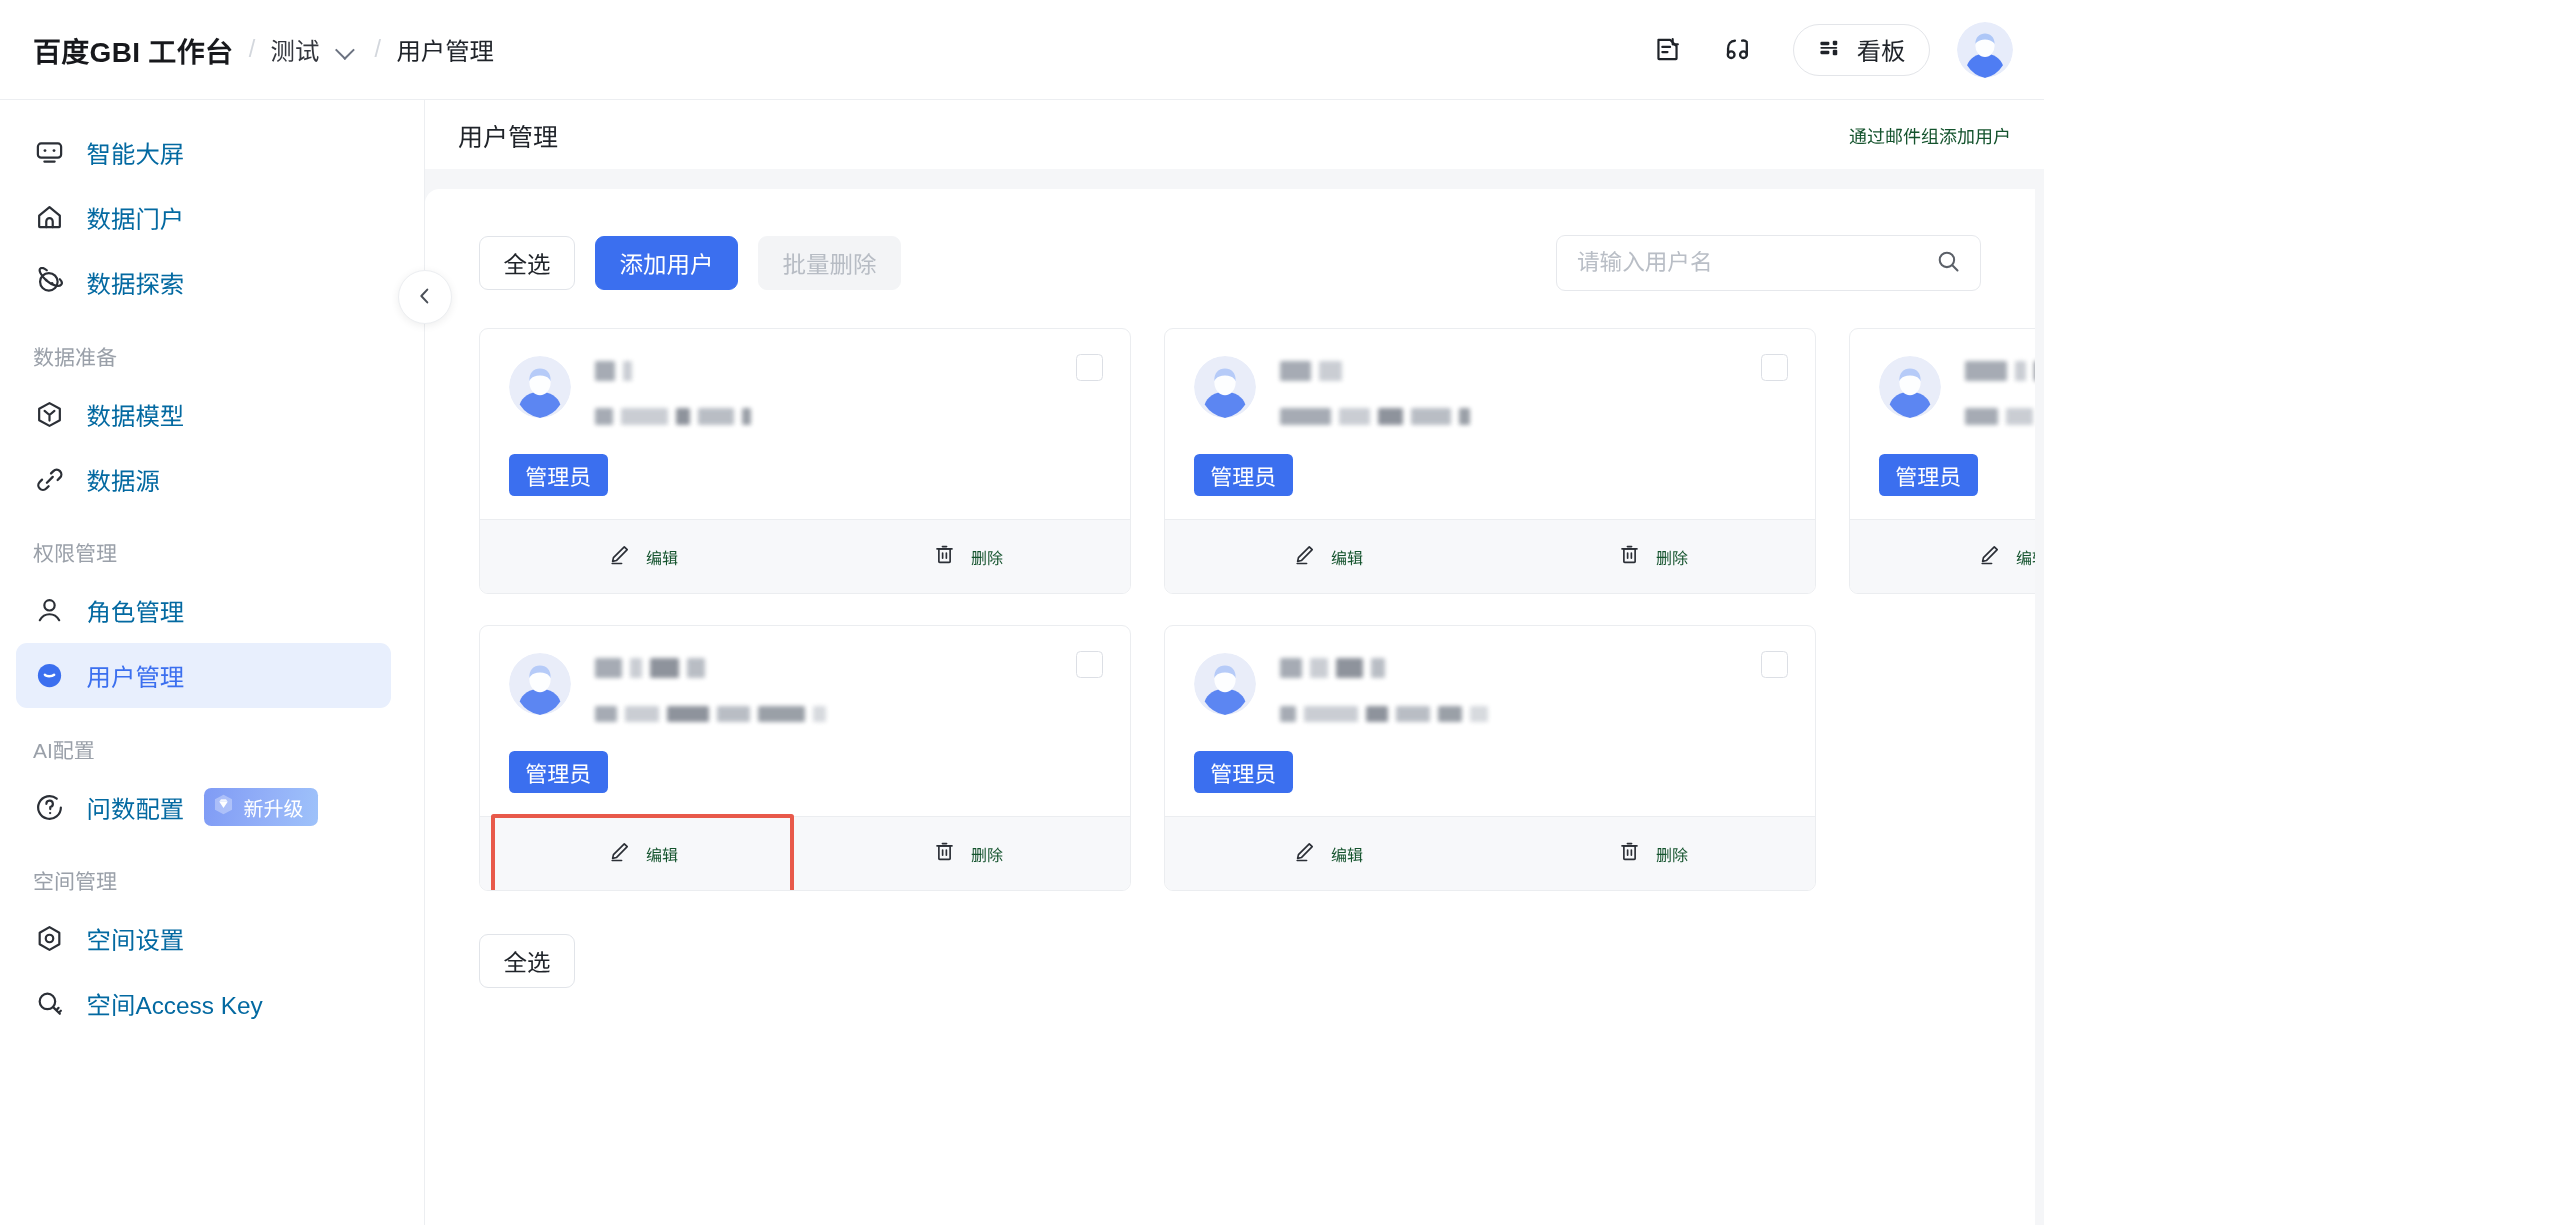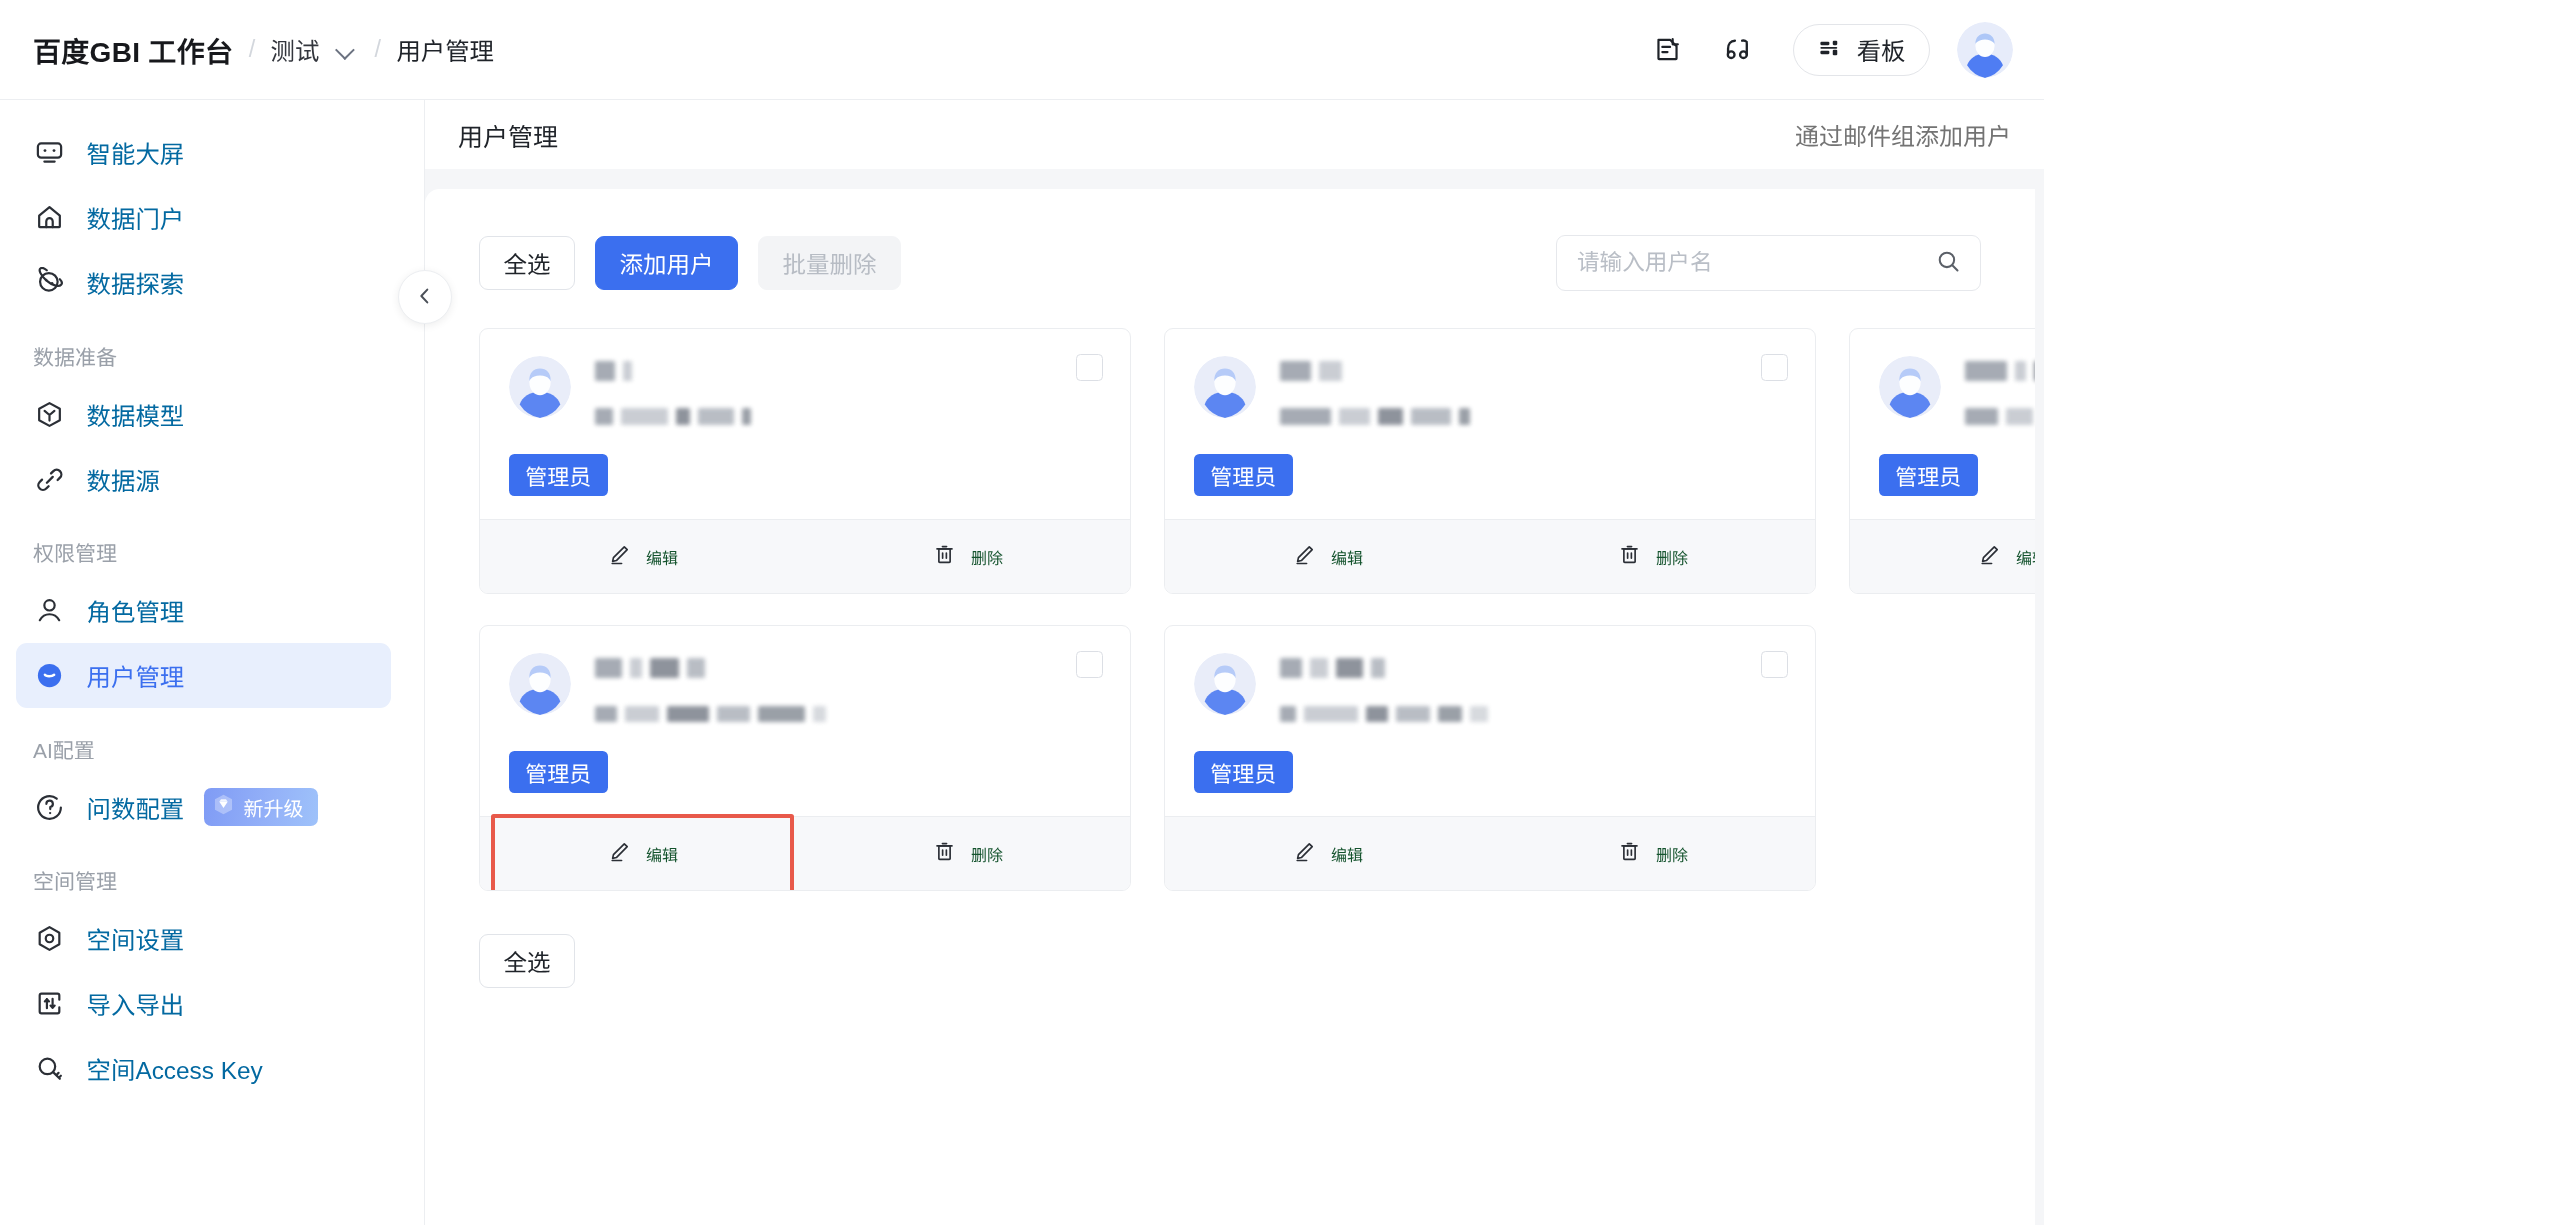--- a/index.html
+++ b/index.html
@@ -112,21 +112,21 @@
     flex: 1 1 auto; min-width: 0; background: #f5f6f8;
     display: flex; flex-direction: column; overflow: hidden;
   }
   .page-head {
     background: #fff; height: 69px; flex: 0 0 69px;
     display: flex; align-items: center;
     padding: 0 33px 0 33px;
   }
   .page-title { font-size: 25px; font-weight: 500; color: #1f2329; white-space: nowrap; }
   .head-spacer { flex: 1 1 auto; }
-  .head-link { font-size: 24px; color: #737373; cursor: pointer; white-space: nowrap; }
+  .head-link { font-size: 18px; color: #14532d; cursor: pointer; white-space: nowrap; }
 
   .panel-wrap { flex: 1 1 auto; padding: 20px 9px 0 0; min-height: 0; }
   .panel {
     background: #fff; border-radius: 14.5px 0 0 0;
     height: 100%; padding: 47px 54px 0 54px; overflow: hidden;
   }
 
   .toolbar { display: flex; align-items: center; height: 54px; }
   .btn {
     height: 54px; padding: 0 23.5px; border-radius: 9px;
@@ -357,30 +357,20 @@
 
       <div class="nav-group">空间管理</div>
       <div class="nav-item">
         <span class="ico">
           <svg width="31" height="31" viewBox="0 0 24 24" fill="none" stroke="#2b2f36" stroke-width="1.7" stroke-linecap="round" stroke-linejoin="round">
             <path d="M12 3.2 19.6 7.6v8.8L12 20.8 4.4 16.4V7.6z"></path>
             <circle cx="12" cy="12" r="2.9"></circle>
           </svg>
         </span>
         <span class="txt">空间设置</span>
-      </div>
-      <div class="nav-item">
-        <span class="ico">
-          <svg width="31" height="31" viewBox="0 0 24 24" fill="none" stroke="#2b2f36" stroke-width="1.7" stroke-linecap="round" stroke-linejoin="round">
-            <path d="M19.6 9V5.8a1.4 1.4 0 0 0-1.4-1.4H5.8a1.4 1.4 0 0 0-1.4 1.4v12.4a1.4 1.4 0 0 0 1.4 1.4h12.4a1.4 1.4 0 0 0 1.4-1.4V15"></path>
-            <path d="M10 8.6v7M10 8.6 8.4 10.4M10 8.6l1.6 1.8"></path>
-            <path d="M14.4 15.4v-7M14.4 15.4l-1.6-1.8M14.4 15.4l1.6-1.8"></path>
-          </svg>
-        </span>
-        <span class="txt">导入导出</span>
       </div>
       <div class="nav-item">
         <span class="ico">
           <svg width="31" height="31" viewBox="0 0 24 24" fill="none" stroke="#2b2f36" stroke-width="1.7" stroke-linecap="round" stroke-linejoin="round">
             <circle cx="10.4" cy="10.4" r="6"></circle>
             <path d="M14.8 14.8 20 20M17.2 17.2l1.8-1.8M19.2 19.2l1.6-1.6"></path>
           </svg>
         </span>
         <span class="txt">空间Access Key</span>
       </div>

